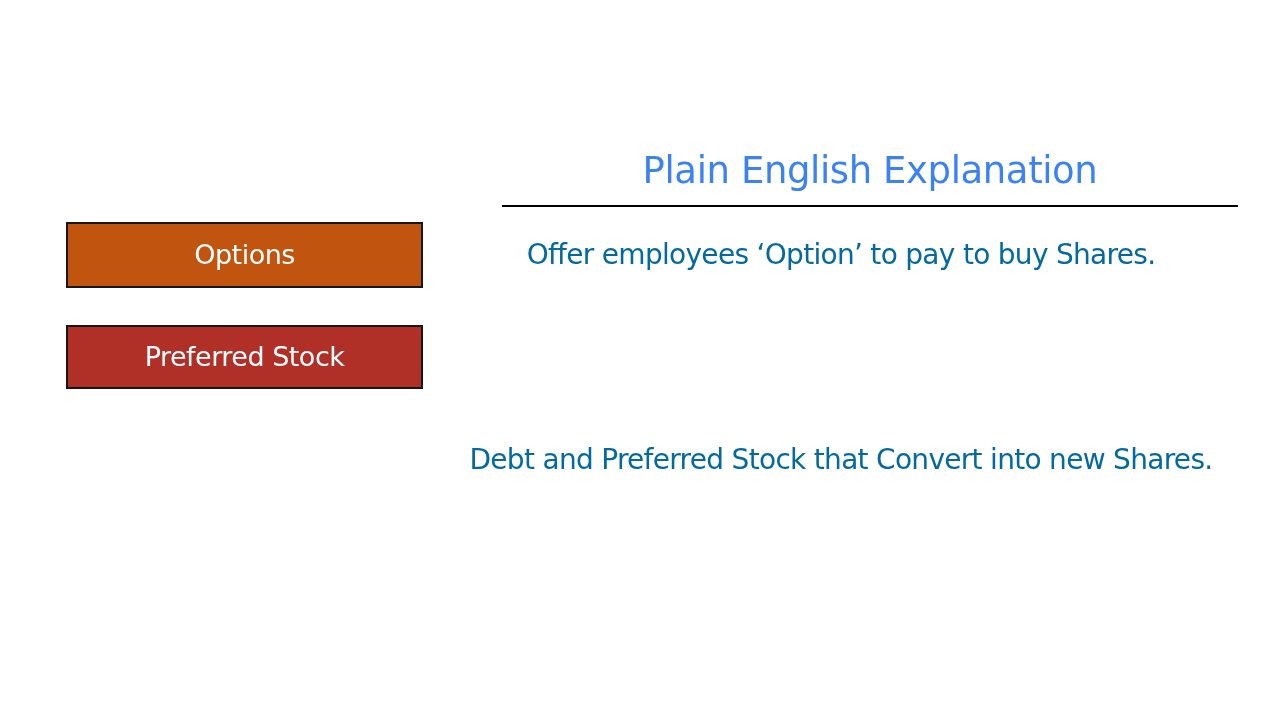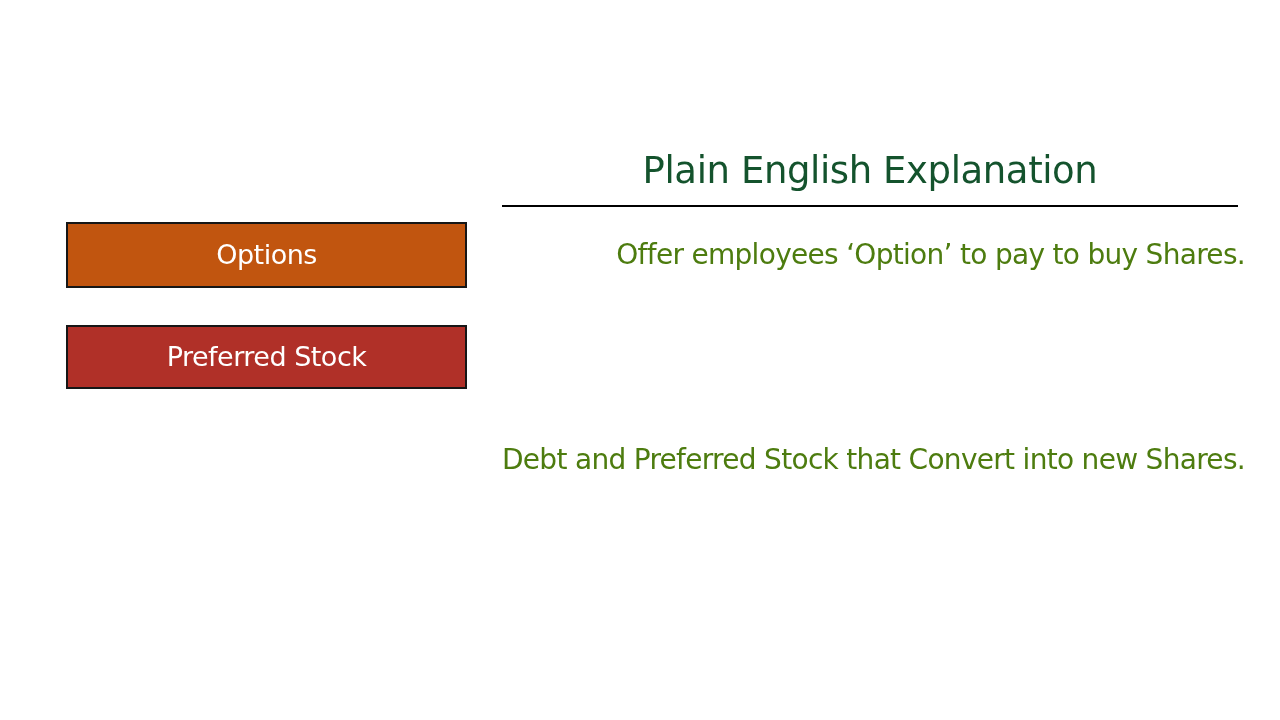--- a/index.html
+++ b/index.html
@@ -26,38 +26,38 @@
     position: absolute;
     left: 502px;
     top: 148px;
     width: 736px;
     text-align: center;
     font-family: "DejaVu Sans", sans-serif;
     font-weight: 400;
     font-size: 37px;
     line-height: 46px;
     letter-spacing: -0.4px;
-    color: #14532d;
+    color: #3b82f6;
     white-space: nowrap;
   }
 
   .header-rule {
     position: absolute;
     left: 502px;
     top: 205px;
     width: 736px;
     height: 2px;
     background: #000000;
   }
 
   
   .box {
     position: absolute;
     left: 66px;
-    width: 401px;
+    width: 357px;
     box-sizing: border-box;
     border: 2px solid #161616;
     display: flex;
     align-items: center;
     justify-content: center;
   }
   .box-label {
     font-family: "DejaVu Sans", sans-serif;
     font-weight: 400;
     font-size: 27px;
@@ -76,29 +76,29 @@
     height: 64px;
   }
   #box-convertible {
     top: 428px;
     height: 65px;
   }
 
   
   .desc {
     position: absolute;
-    left: 495px;
+    left: 466px;
     width: 750px;
-    text-align: right;
+    text-align: center;
     font-family: "DejaVu Sans", sans-serif;
     font-weight: 400;
     font-size: 28px;
     line-height: 36px;
     letter-spacing: -0.7px;
-    color: #4d7c0f;
+    color: #0369a1;
     white-space: nowrap;
   }
   #desc-options {
     top: 237px;
   }
   #desc-restricted {
     top: 339px;
   }
   #desc-convertible {
     top: 442px;

